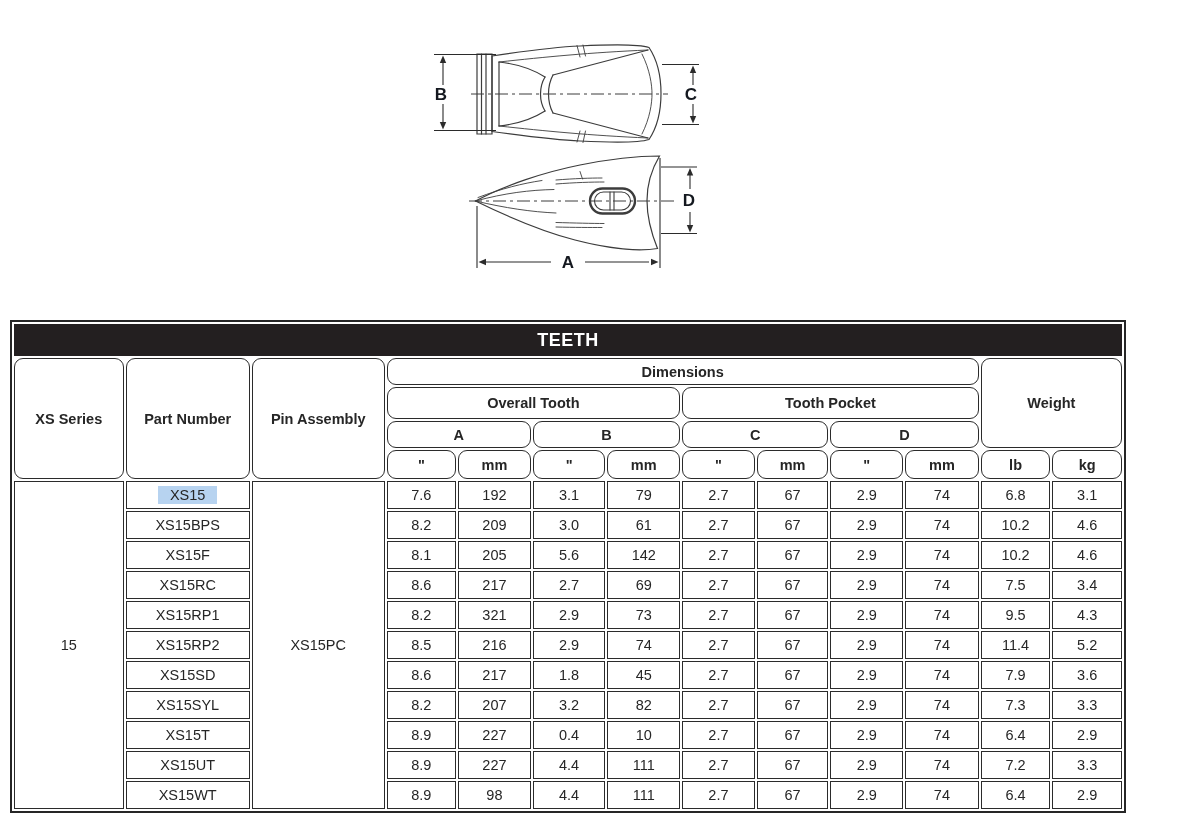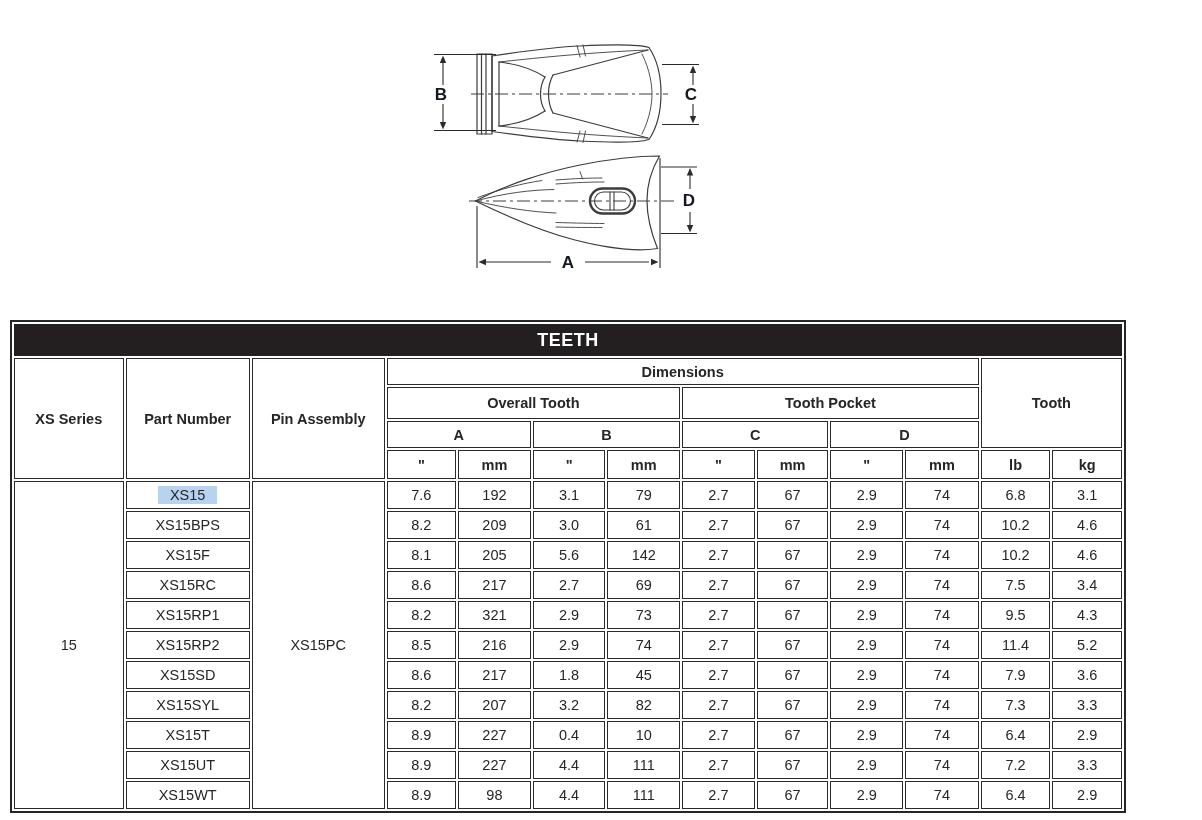--- a/index.html
+++ b/index.html
@@ -37,21 +37,21 @@
   }
   .spec-table td.title{
     background:#231f20;
     color:#ffffff;
     font-weight:bold;
     font-size:18px;
     letter-spacing:0.5px;
     height:30px;
     border:1.2px solid #231f20;
   }
-  .spec-table td.hb{font-weight:bold;}
+  .spec-table td.hb{font-weight:bold;border-radius:9px;}
   .r2{height:27px;} .r3{height:32px;} .r4{height:27px;} .r5{height:29px;}
   .dr{height:28px;}
   .selection{
     background:#b7d3f0;
     padding:1px 12px;
   }
 </style>
 </head>
 <body>
 
@@ -173,21 +173,21 @@
     </colgroup>
     <tbody>
         <tr>
       <td class="title" colspan="13">TEETH</td>
     </tr>
     <tr class="r2">
       <td class="hb" rowspan="4">XS Series</td>
       <td class="hb" rowspan="4">Part Number</td>
       <td class="hb" rowspan="4">Pin Assembly</td>
       <td class="hb" colspan="8">Dimensions</td>
-      <td class="hb" colspan="2" rowspan="3">Tooth</td>
+      <td class="hb" colspan="2" rowspan="3">Weight</td>
     </tr>
     <tr class="r3">
       <td class="hb" colspan="4">Overall Tooth</td>
       <td class="hb" colspan="4">Tooth Pocket</td>
     </tr>
     <tr class="r4">
       <td class="hb" colspan="2">A</td>
       <td class="hb" colspan="2">B</td>
       <td class="hb" colspan="2">C</td>
       <td class="hb" colspan="2">D</td>

